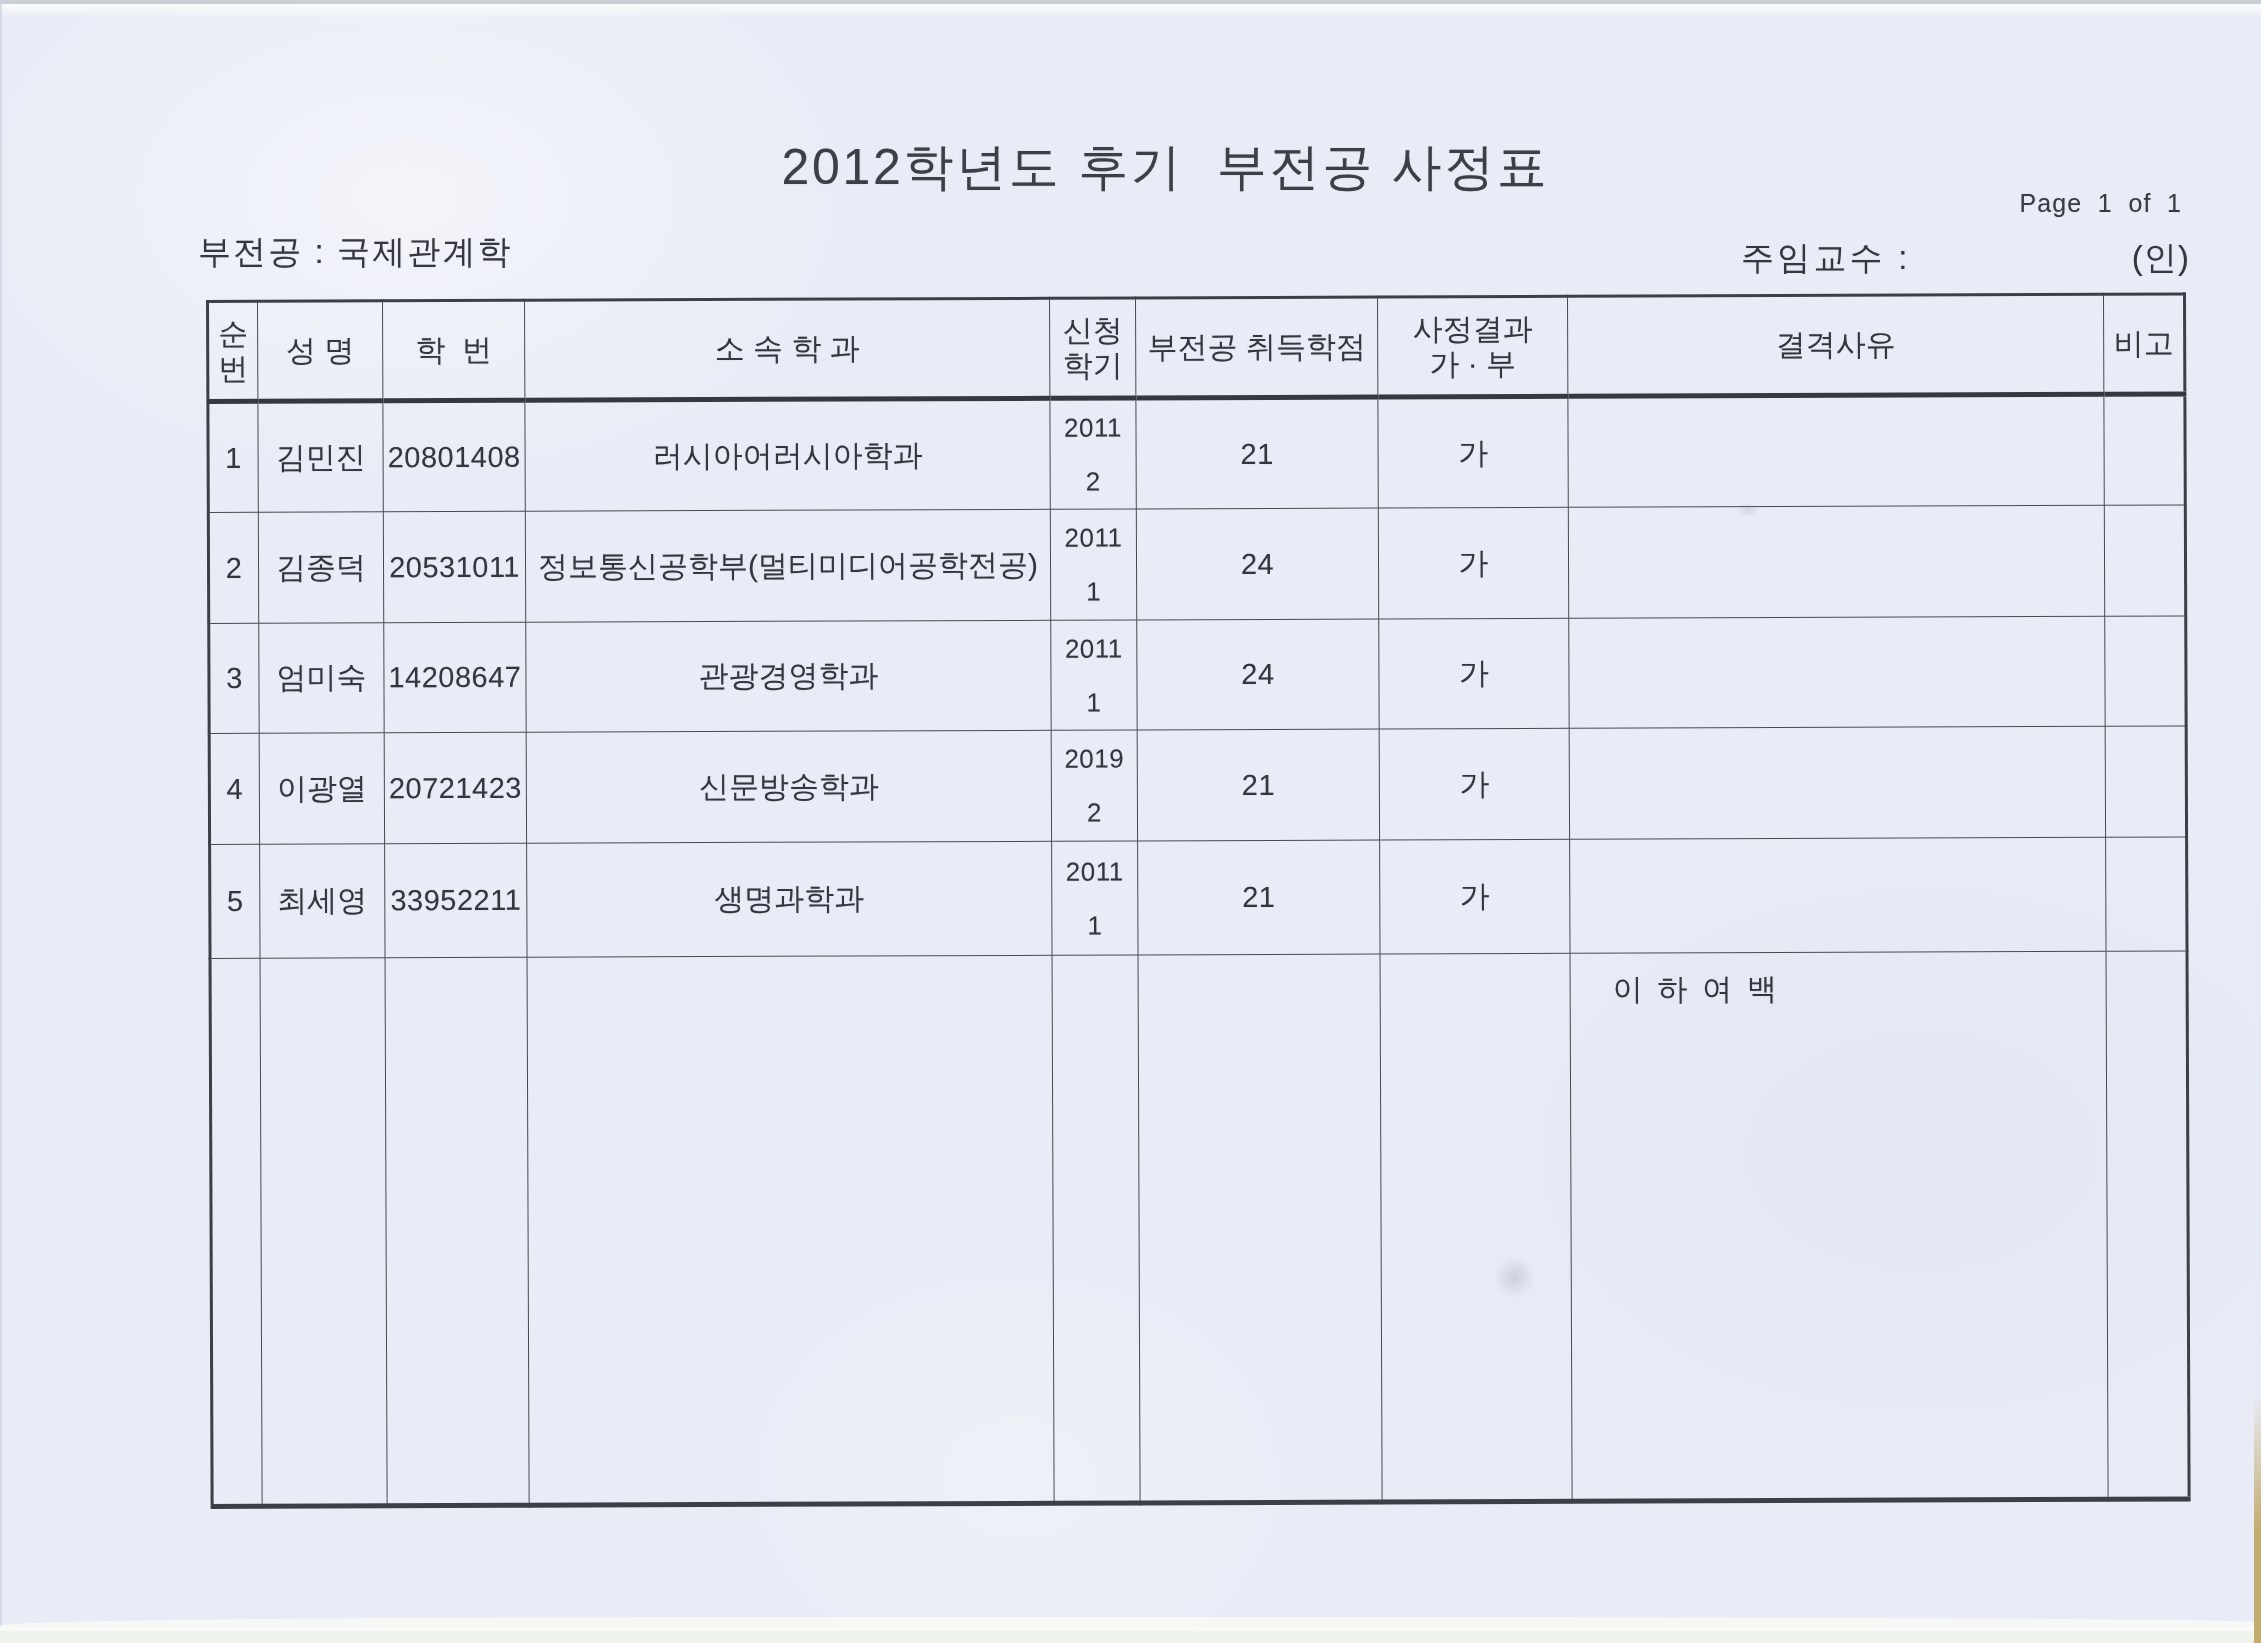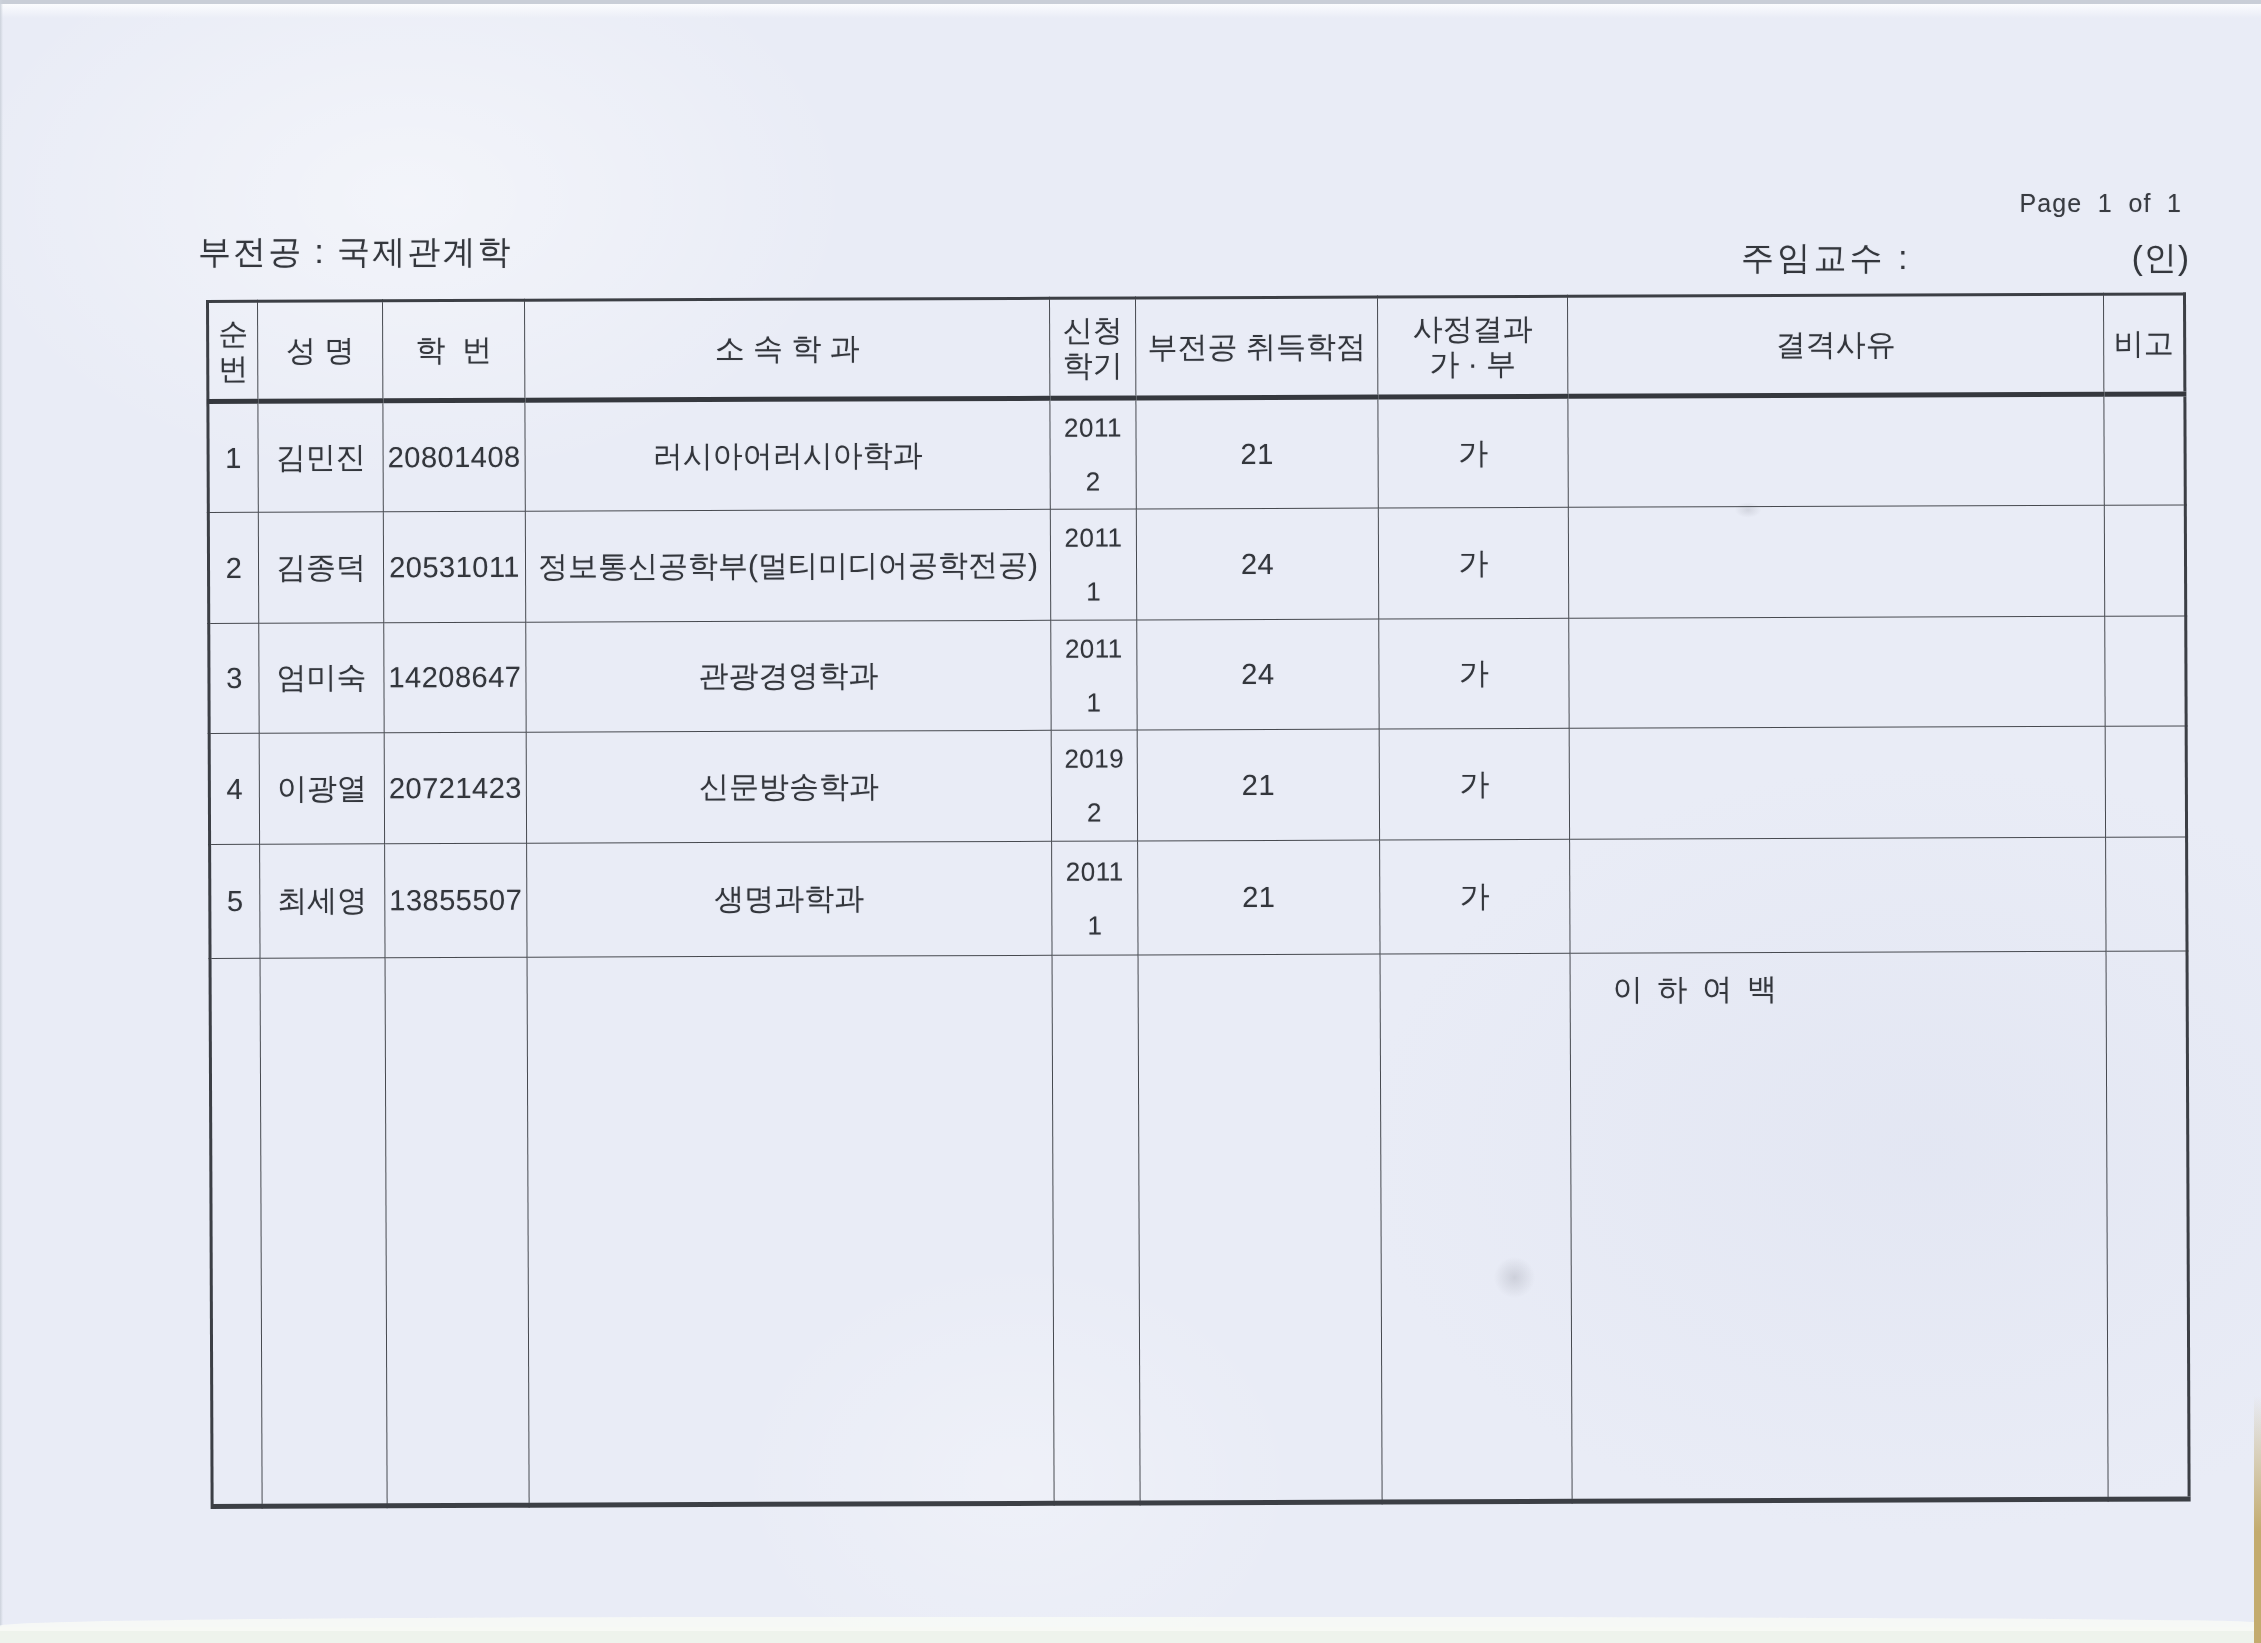--- a/index.html
+++ b/index.html
@@ -99,20 +99,21 @@
 
   <div class="edge-top"></div>
   <div class="edge-top-hl"></div>
   <div class="edge-left"></div>
   <div class="edge-bottom"></div>
   <div class="edge-bottom-wave"></div>
   <div class="edge-right-tan"></div>
   <div class="smudge"></div>
   <div class="smudge2"></div>
 
+  <div class="title soft">2012학년도 후기  부전공 사정표</div>
   <div class="page-label soft">Page 1 of 1</div>
   <div class="minor-label soft">부전공 : 국제관계학</div>
   <div class="prof-label soft">주임교수 :</div>
   <div class="seal-label soft">(인)</div>
 
   <table class="sheet soft">
     <colgroup>
       <col class="c0">
         <col class="c1">
         <col class="c2">
@@ -212,21 +213,21 @@
             </div>
         </td>
         <td class="num">21</td>
         <td>가</td>
         <td class="reason-blank-cell"></td>
         <td></td>
       </tr>
       <tr class="r4">
         <td class="num">5</td>
         <td class="al">최세영</td>
-        <td class="num">13855507</td>
+        <td class="num">33952211</td>
         <td class="al">생명과학과</td>
         <td>
           <div class="sem">
               <span>2011</span>
               <span class="t2">1</span>
             </div>
         </td>
         <td class="num">21</td>
         <td>가</td>
         <td class="reason-blank-cell"></td>

